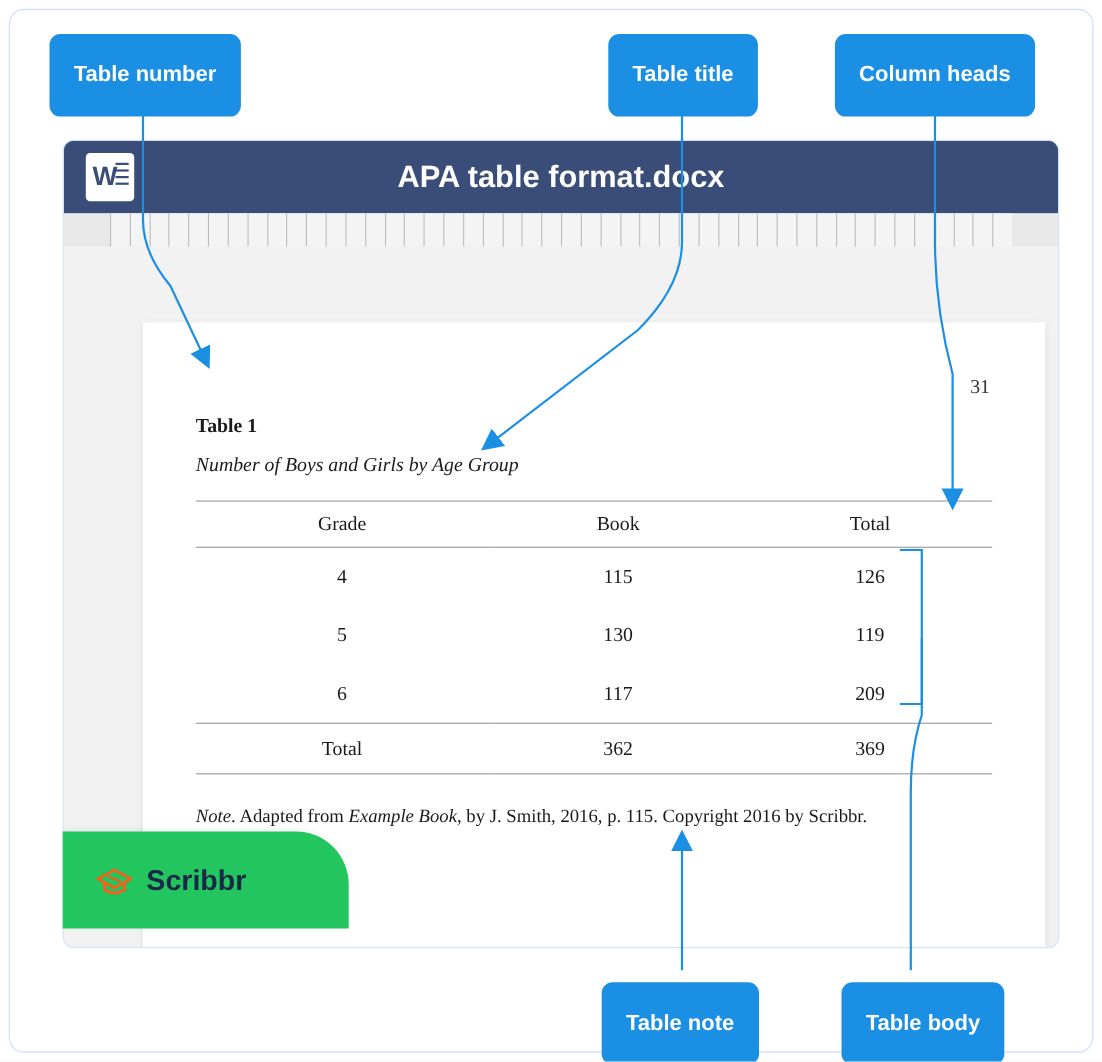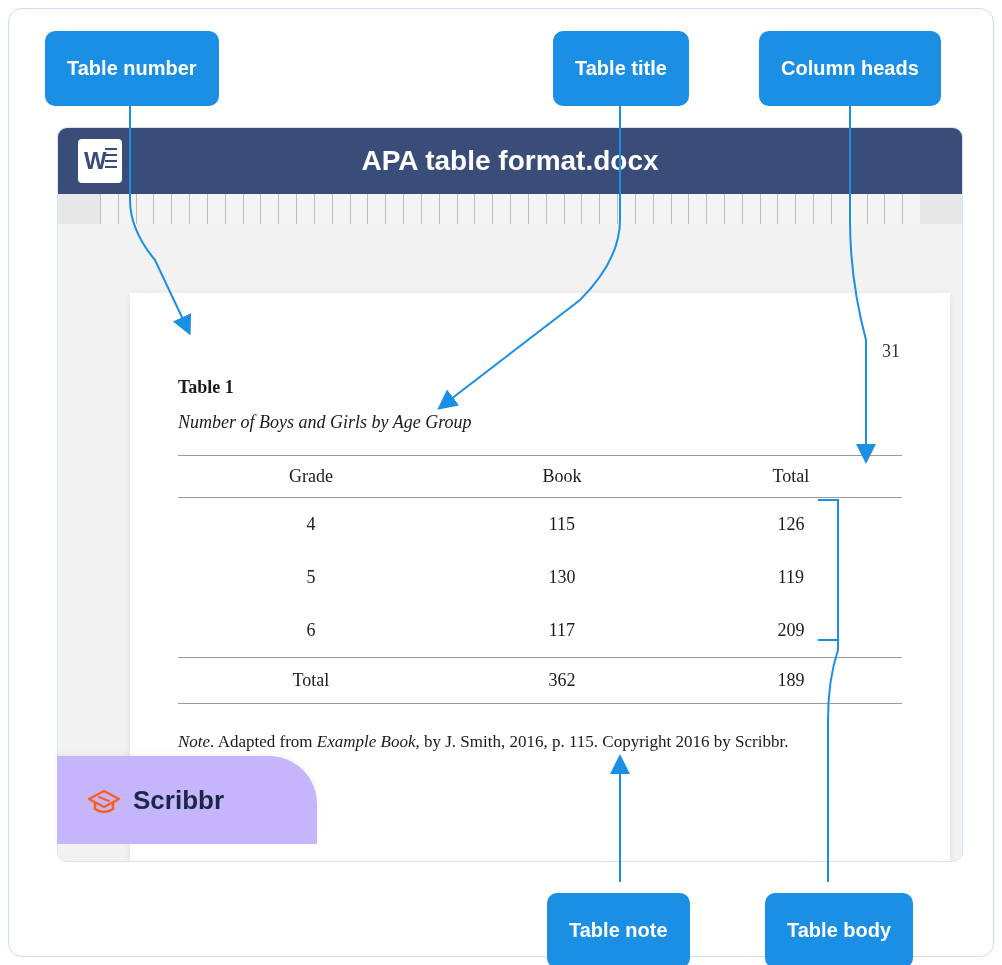--- a/index.html
+++ b/index.html
@@ -156,21 +156,21 @@
   }
   .note .note-lbl { font-style: italic; }
   .note .book { font-style: italic; }
 
   .logo-corner {
     position: absolute;
     left: 48px;
     bottom: 112px;
     width: 260px;
     height: 88px;
-    background: #c4b5fd;
+    background: #22c55e;
     border-top-right-radius: 48px;
     display: flex;
     align-items: center;
     padding-left: 28px;
     gap: 10px;
     box-shadow: 0 -2px 6px rgba(0,0,0,0.05);
   }
   .logo-corner svg { flex-shrink: 0; }
   .logo-text {
     font-size: 26px;
@@ -288,21 +288,21 @@
             <td>119</td>
           </tr>
           <tr class="last-data">
             <td>6</td>
             <td>117</td>
             <td>209</td>
           </tr>
           <tr class="total">
             <td>Total</td>
             <td>362</td>
-            <td>189</td>
+            <td>369</td>
           </tr>
         </tbody>
       </table>
 
       <div class="note">
         <span class="note-lbl">Note</span><span>. Adapted from </span><span class="book">Example Book</span><span>, by J. Smith, 2016, p. 115. Copyright 2016 by Scribbr.</span>
       </div>
     </div>
   </div>
 

